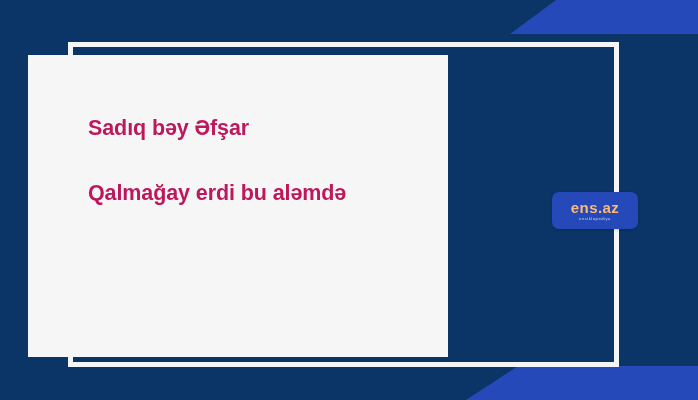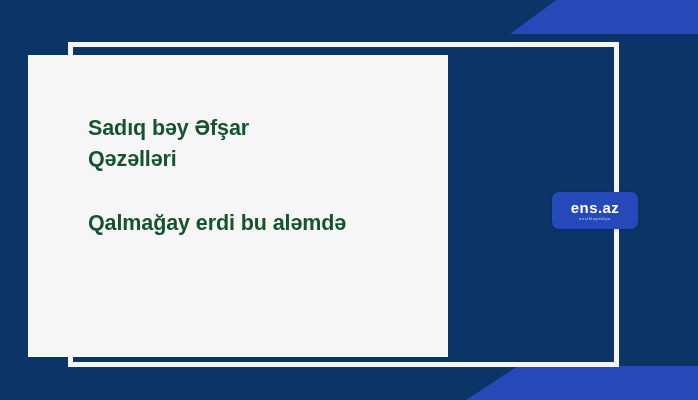--- a/index.html
+++ b/index.html
@@ -54,21 +54,21 @@
     width: 420px;
     height: 302px;
     background: #f6f6f7;
   }
 
   .card-text {
     position: absolute;
     left: 60px;
     top: 58px;
     right: 22px;
-    color: #14532d;
+    color: #be185d;
     font-size: 21.5px;
     font-weight: bold;
     line-height: 1.42;
     letter-spacing: -0.1px;
   }
   .title-block { margin: 0; }
   .subtitle-block { margin: 34px 0 10px 0; }
   .tline { display: block; white-space: nowrap; }
 
   
@@ -80,21 +80,21 @@
     height: 37px;
     background: #2549b8;
     border-radius: 7px;
     display: flex;
     flex-direction: column;
     align-items: center;
     justify-content: center;
     box-shadow: 0 1px 3px rgba(0,0,0,0.18);
   }
   .logo-word {
-    color: #ffffff;
+    color: #fdba74;
     font-size: 15px;
     font-weight: bold;
     letter-spacing: 0.4px;
     line-height: 1;
   }
   .logo-sub {
     color: #c9d4f2;
     font-size: 4.2px;
     letter-spacing: 0.5px;
     line-height: 1;
@@ -107,21 +107,20 @@
 <div id="canvas">
 
   <div class="bright-panel"></div>
 
   <div class="frame-outer"></div>
 
   <div class="card">
     <div class="card-text">
       <div class="title-block">
         <span class="tline">Sadıq bəy Əfşar</span>
-        <span class="tline">Qəzəlləri</span>
       </div>
       <div class="subtitle-block">
         <span class="tline">Qalmağay erdi bu aləmdə</span>
       </div>
     </div>
   </div>
 
   <div class="logo-badge">
     <span class="logo-word">ens.az</span>
     <span class="logo-sub">ensiklopediya</span>

